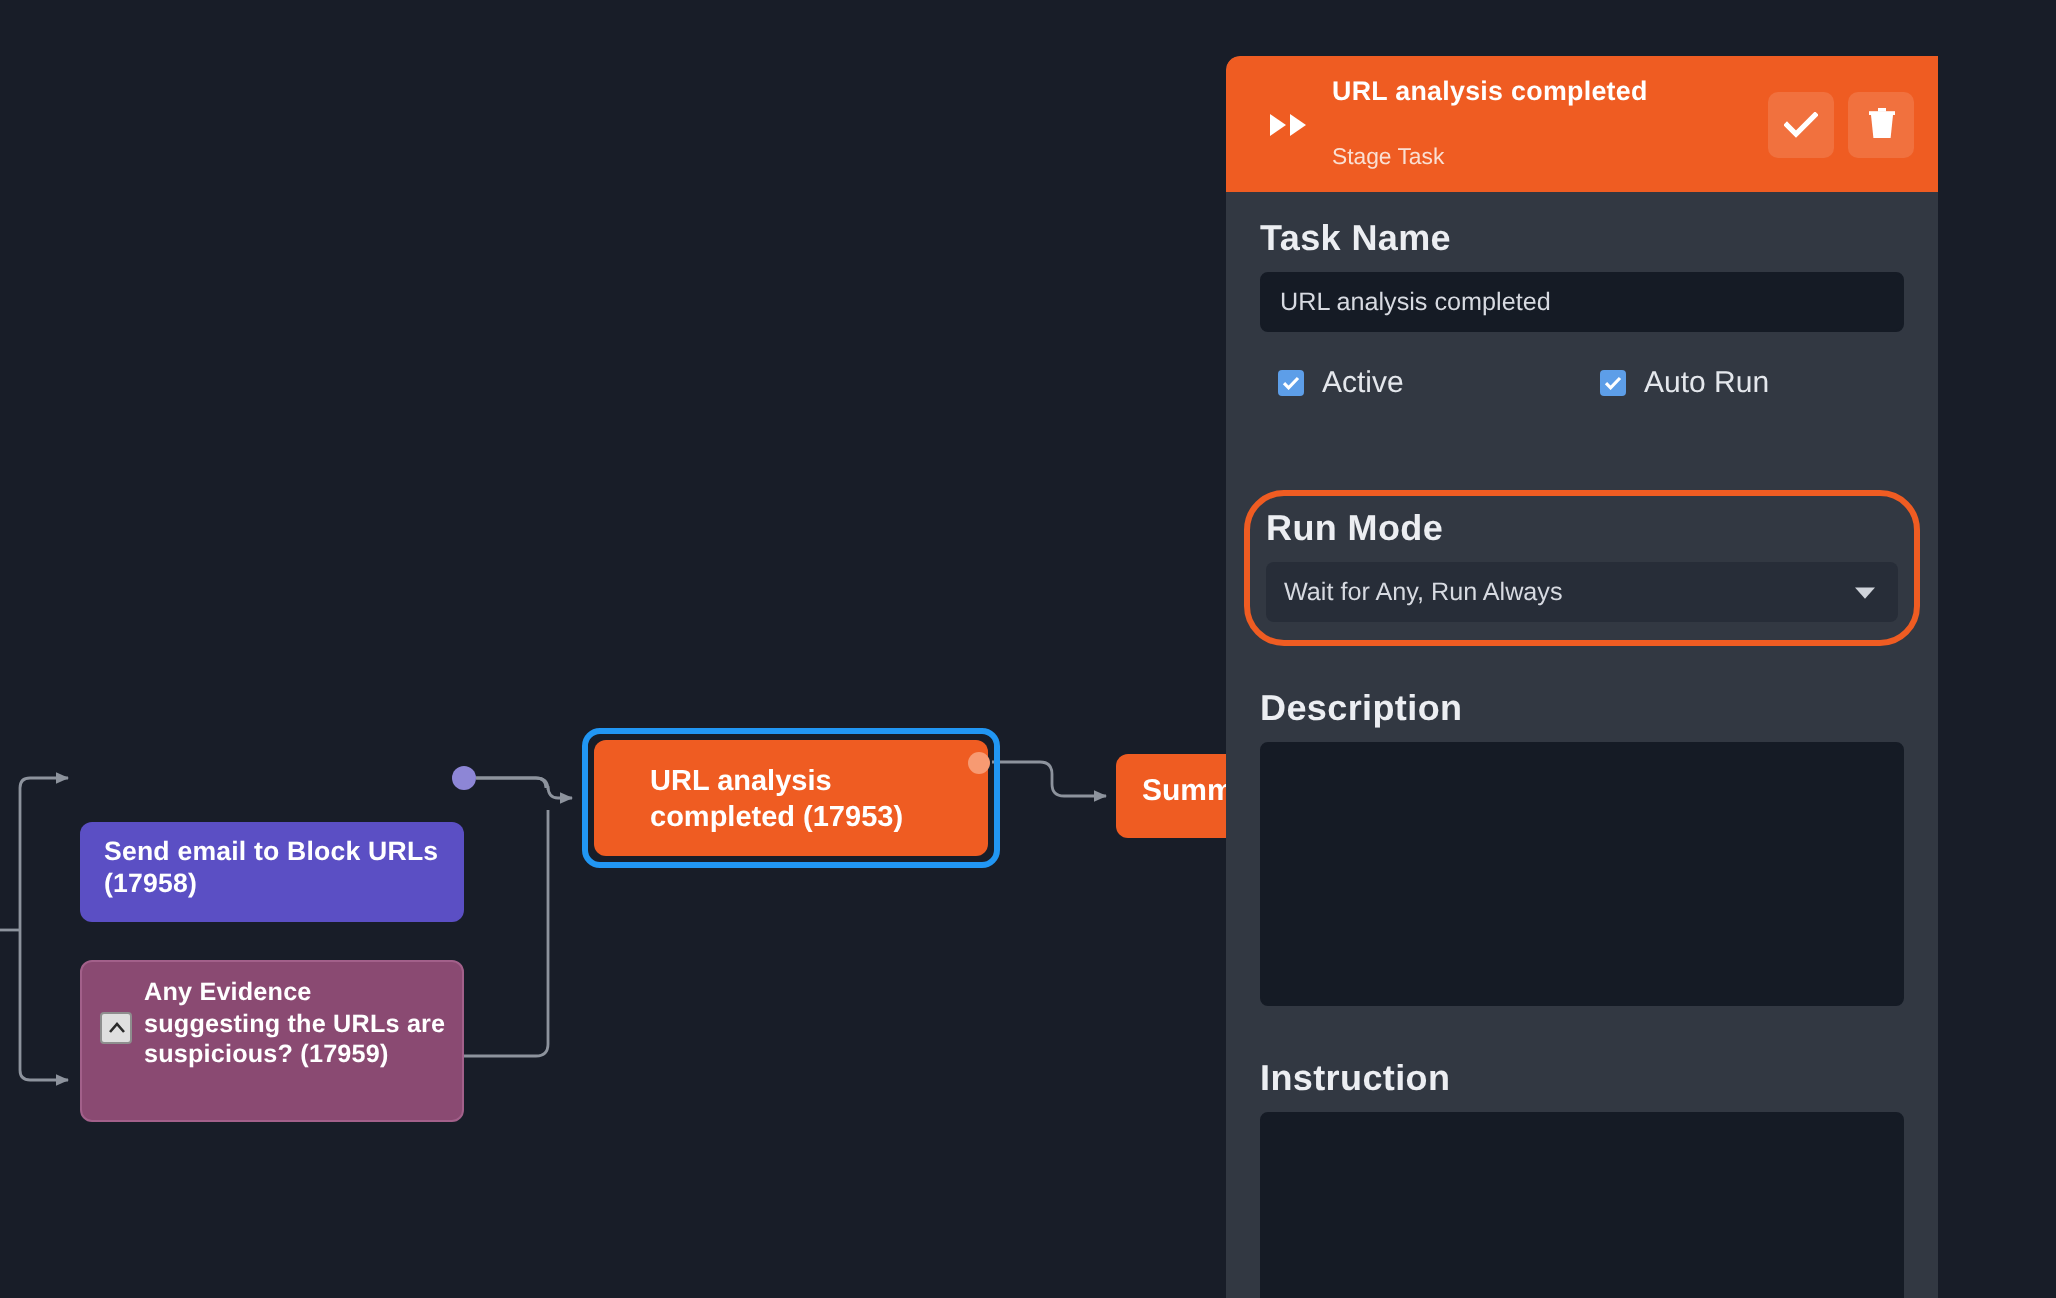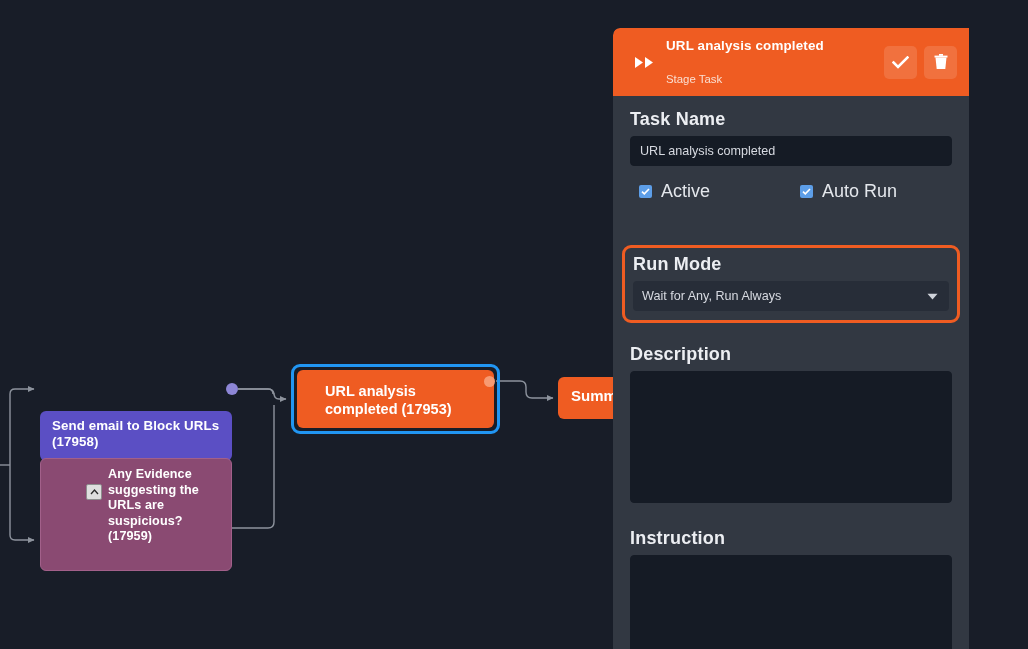--- a/index.html
+++ b/index.html
@@ -61,26 +61,25 @@
     background: #ef5c22;
     border-radius: 6px;
     padding: 10px 0 0 13px;
     font-size: 15px; font-weight: 700; color: #fff;
     white-space: nowrap; overflow: hidden;
   }
 
   
   .node-decision {
     position: absolute;
-    left: 40px; top: 458px; width: 192px; height: 113px;
+    left: 40px; top: 480px; width: 192px; height: 81px;
     background: #8a4a72;
     border-radius: 6px;
     border: 1px solid #a2608a;
     overflow: hidden;
-    padding-left: 36px;
   }
   .dec-head {
     display: flex; align-items: flex-start;
     padding: 7px 8px 6px 8px;
     min-height: 62px;
   }
   .dec-caret {
     flex: none;
     width: 16px; height: 16px;
     margin: 18px 6px 0 1px;
@@ -199,30 +198,30 @@
   .cbox {
     width: 13px; height: 13px;
     border-radius: 2px;
     margin-right: 9px;
     display: flex; align-items: center; justify-content: center;
     flex: none;
   }
   .cbox.on { background: #5d9ee8; }
   .cbox.off { background: transparent; border: 1px solid #a7adb8; }
   .cbox svg { display: block; }
-  .check-label { font-size: 18px; color: #e4e7ec; }
+  .check-label { font-size: 15px; color: #e4e7ec; }
 
   
   .runmode-wrap {
     position: relative;
     margin-top: 13px;
     padding: 6px 8px 9px 8px;
     margin-left: -8px; margin-right: -8px;
     border: 3px solid #ef5c22;
-    border-radius: 9px;
+    border-radius: 20px;
   }
   .select-box {
     position: relative;
     width: 100%; height: 30px;
     background: #272d38;
     border-radius: 4px;
     color: #d7dae1;
     font-size: 12.6px;
     display: flex; align-items: center;
     padding: 0 9px;

